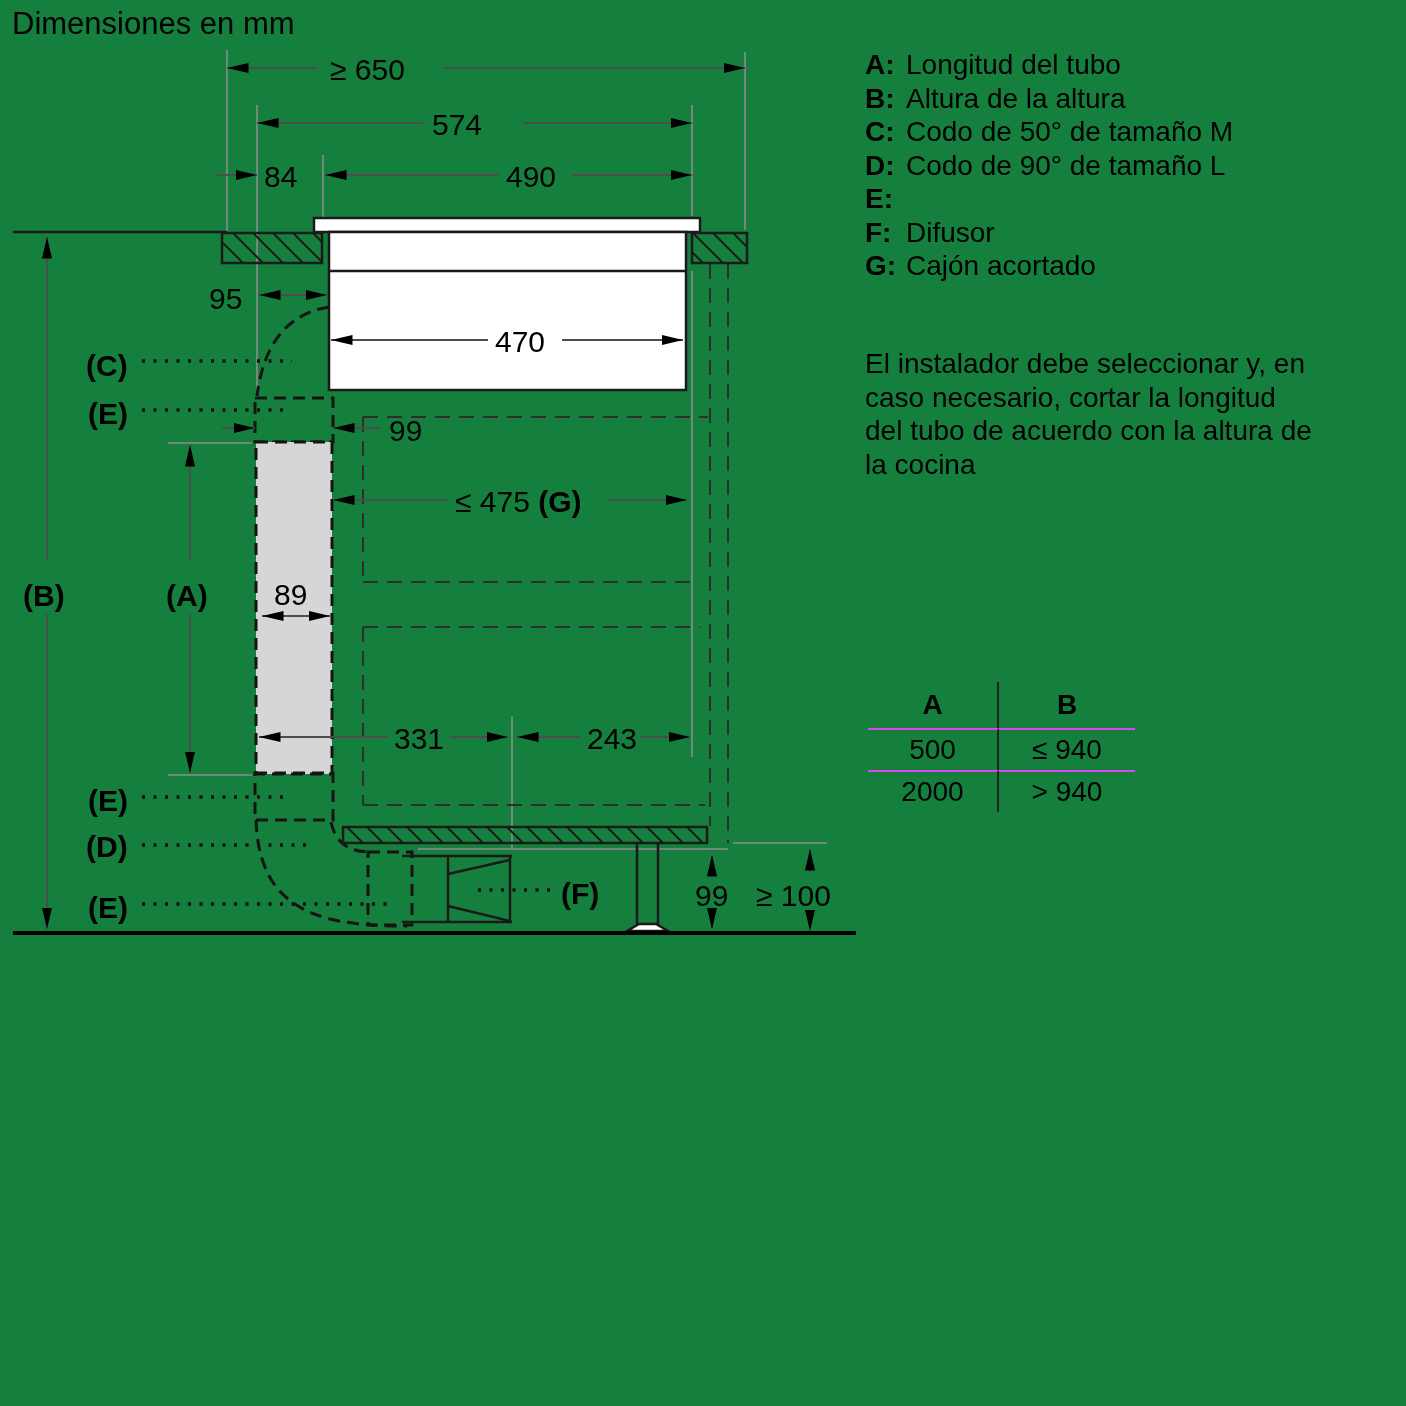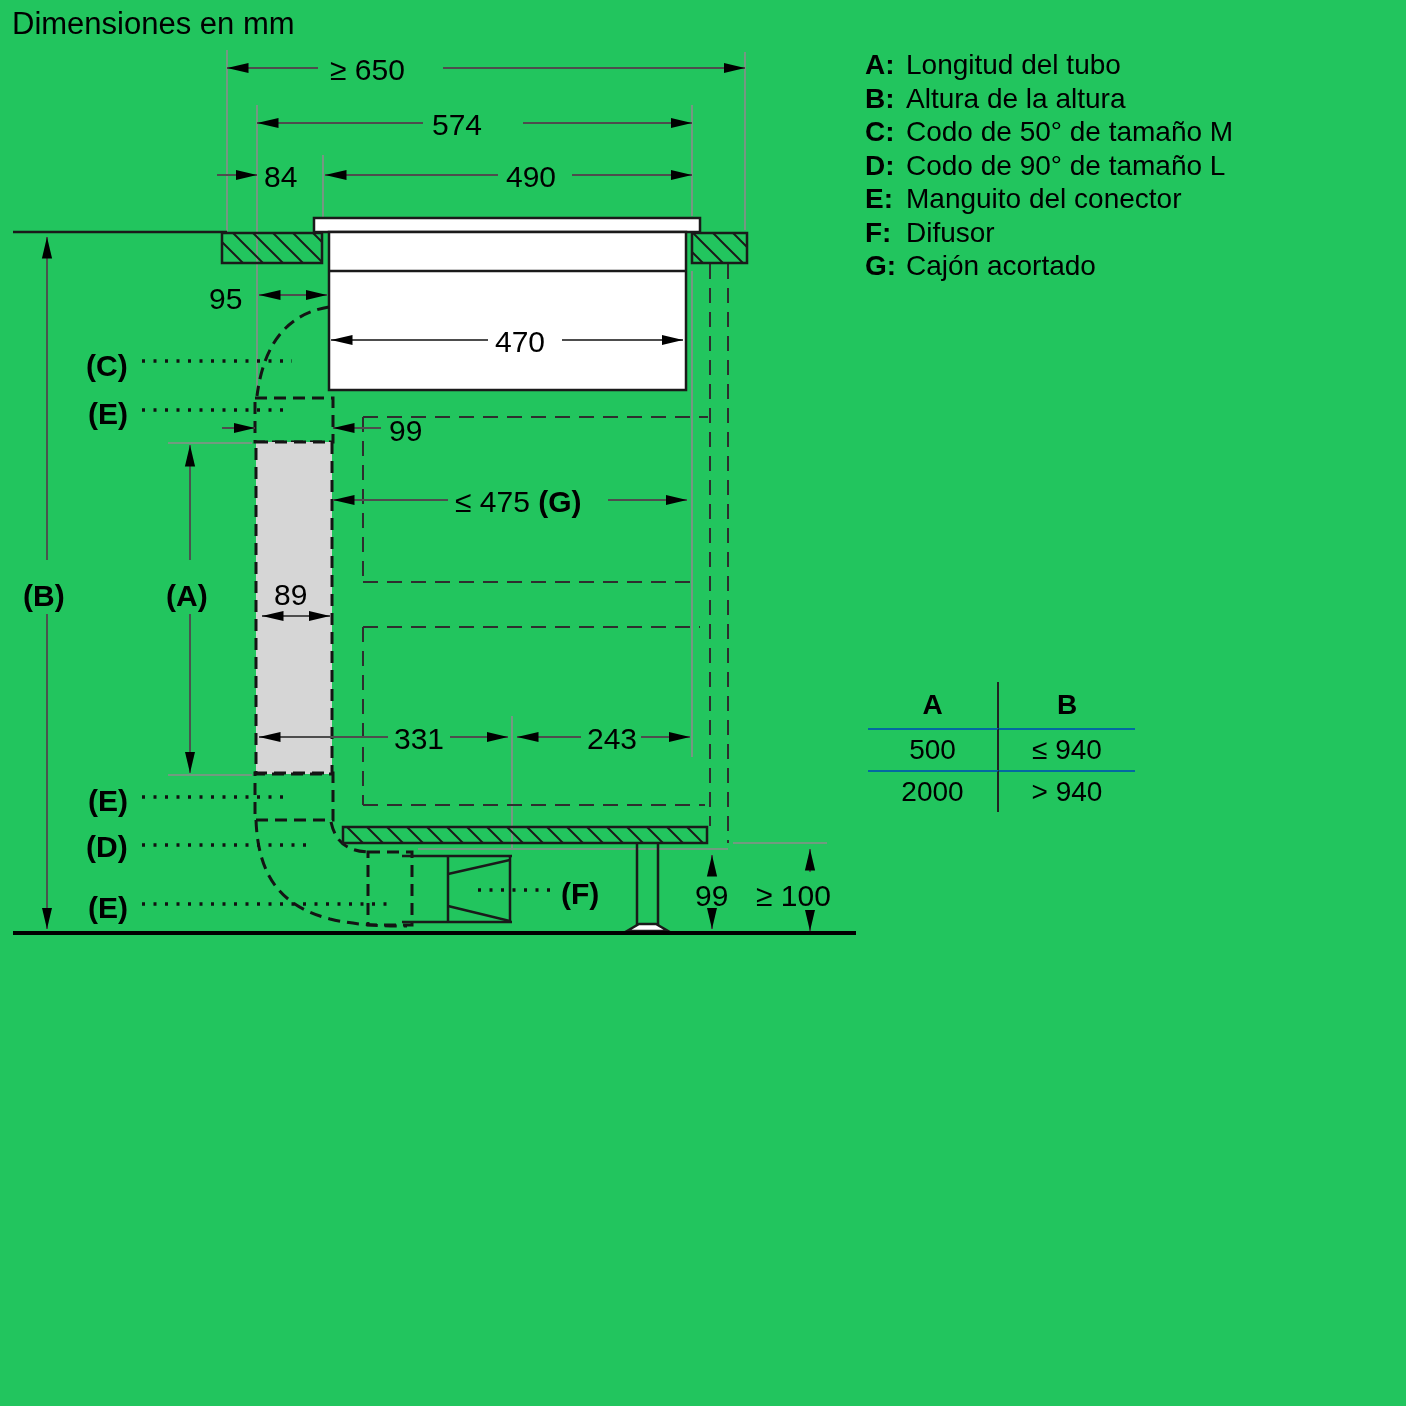--- a/index.html
+++ b/index.html
@@ -1,17 +1,17 @@
 <!DOCTYPE html>
 <html><head>
 <meta charset="utf-8">
 <style>
   html,body{margin:0;padding:0;background:#ffffff;}
   body{width:1406px;height:1406px;position:relative;font-family:"Liberation Sans",sans-serif;color:#000;}
-  #stage{position:absolute;left:0;top:0;width:1406px;height:1406px;background:#22c55e;overflow:hidden;}
+  #stage{position:absolute;left:0;top:0;width:1406px;height:1406px;background:#15803d;overflow:hidden;}
   
   svg text{font-family:"Liberation Sans",sans-serif;font-size:30px;fill:#000;}
   svg text.bold{font-weight:bold;}
   .ln{stroke:#1a1a1a;stroke-width:2.5;fill:none;}
   .lnw{stroke:#1a1a1a;stroke-width:2.5;fill:#ffffff;}
   .hatchrect{stroke:#1a1a1a;stroke-width:2.5;fill:url(#hatch);}
   .ext{stroke:#8c8c8c;stroke-width:1.6;fill:none;}
   .dim{stroke:#4d4d4d;stroke-width:1.9;fill:none;}
   .dash3{stroke:#141414;stroke-width:3;stroke-dasharray:12 7;fill:none;}
   .dash3f{stroke:#141414;stroke-width:3;stroke-dasharray:12 7;fill:#d6d6d6;}
@@ -21,21 +21,21 @@
   
   .legend{position:absolute;left:865px;top:48px;}
   .legend-row{display:flex;font-size:28px;line-height:33.5px;}
   .legend-key{font-weight:bold;width:41px;flex:0 0 41px;}
   .legend-text{white-space:nowrap;}
   .note{position:absolute;left:865px;top:347px;font-size:28px;line-height:33.5px;}
   .spec-table{position:absolute;left:868px;top:682px;display:grid;grid-template-columns:131px 136px;}
   .spec-table .cell{display:flex;align-items:center;justify-content:center;font-size:28px;height:40px;}
   .spec-table .head{font-weight:bold;height:46px;}
   .spec-table .c1{border-right:2px solid #222;}
-  .spec-table .rline{border-top:2px solid #0369a1;}
+  .spec-table .rline{border-top:2px solid #d946ef;}
   .title{position:absolute;left:12px;top:6px;font-size:31px;}
 </style>
 </head>
 <body>
 
 <div id="stage">
 
   <div class="title">Dimensiones en mm</div>
 
   
@@ -222,33 +222,38 @@
     <div class="legend-row">
         <span class="legend-key">C:</span>
         <span class="legend-text">Codo de 50° de tamaño M</span>
       </div>
     <div class="legend-row">
         <span class="legend-key">D:</span>
         <span class="legend-text">Codo de 90° de tamaño L</span>
       </div>
     <div class="legend-row">
         <span class="legend-key">E:</span>
-        <span class="legend-text">Manguito del conector</span>
       </div>
     <div class="legend-row">
         <span class="legend-key">F:</span>
         <span class="legend-text">Difusor</span>
       </div>
     <div class="legend-row">
         <span class="legend-key">G:</span>
         <span class="legend-text">Cajón acortado</span>
       </div>
   </div>
 
   
+  <div class="note">
+    <div>El instalador debe seleccionar y, en</div>
+    <div>caso necesario, cortar la longitud</div>
+    <div>del tubo de acuerdo con la altura de</div>
+    <div>la cocina</div>
+  </div>
 
   
   <div class="spec-table">
     <div class="cell head c1">A</div>
     <div class="cell head">B</div>
     <div class="cell c1 rline">500</div>
     <div class="cell rline">≤ 940</div>
     <div class="cell c1 rline">2000</div>
     <div class="cell rline">&gt; 940</div>
   </div>

